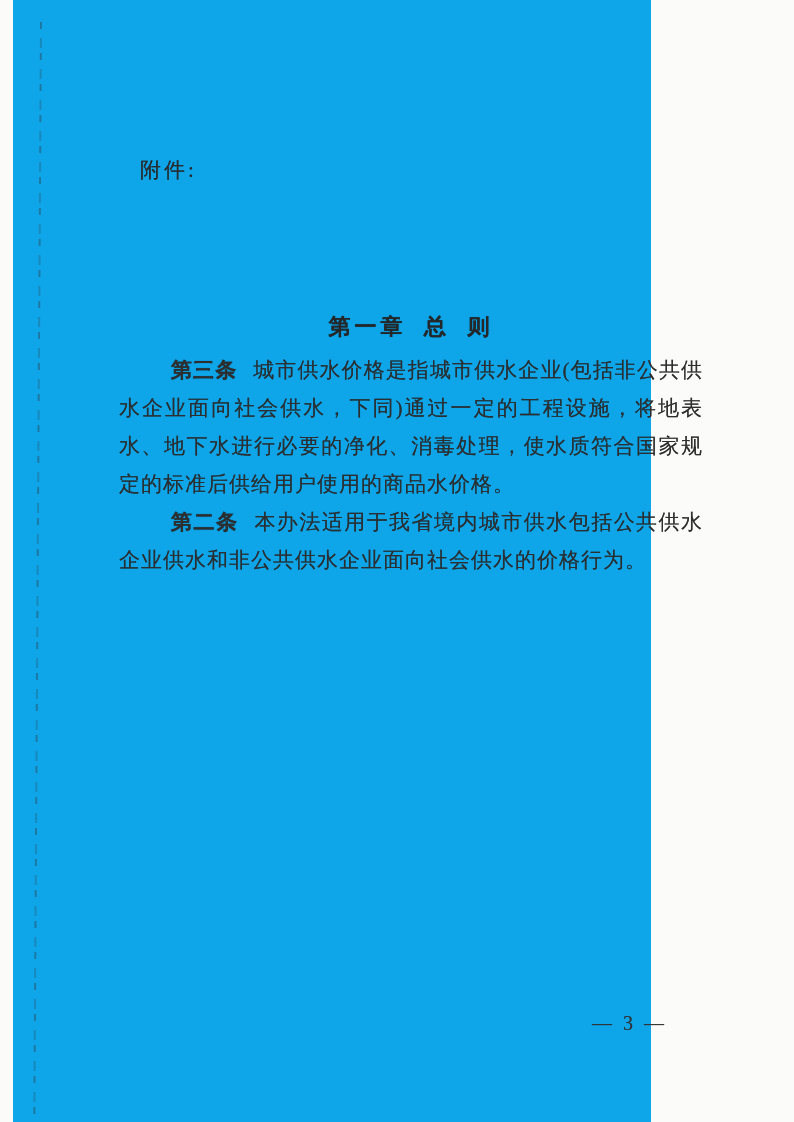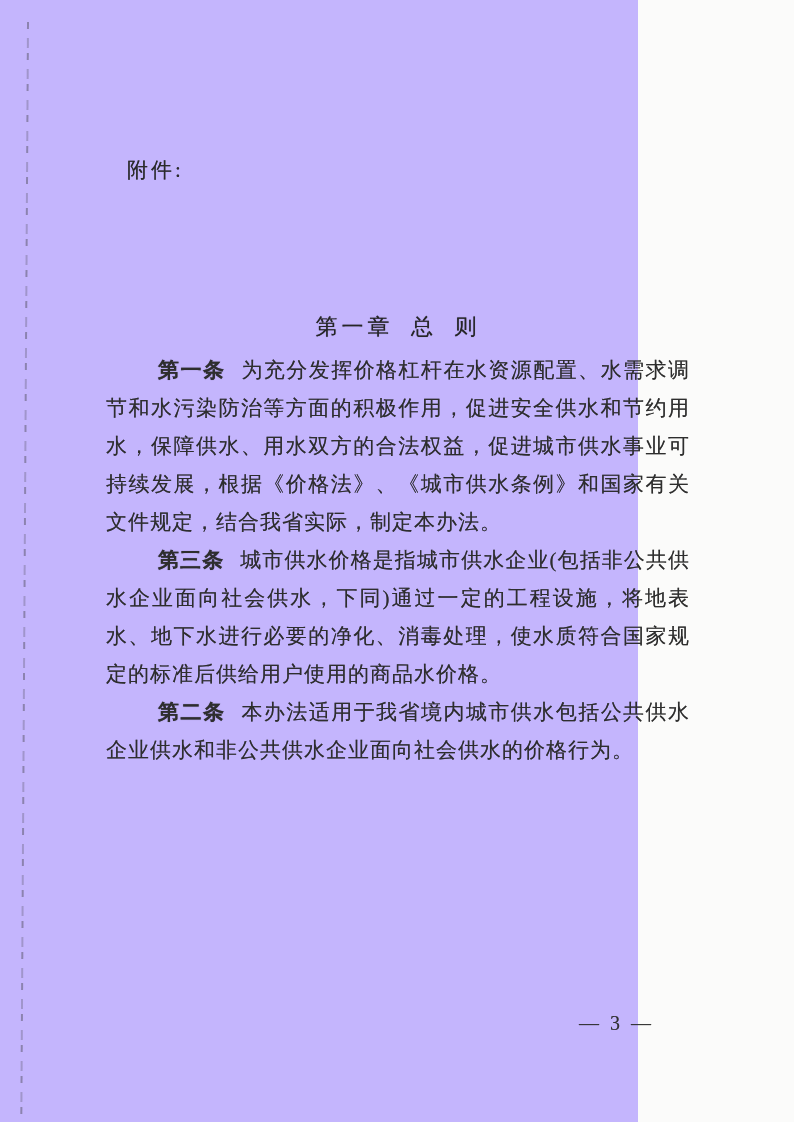--- a/index.html
+++ b/index.html
@@ -9,22 +9,23 @@
     height: 1122px;
     overflow: hidden;
     background: #fbfbfa;
     font-family: "Liberation Serif", "DejaVu Serif", serif;
   }
 
   .page {
     position: relative;
     width: 638px;
     height: 1122px;
-    background: #c4b5fd;
+    background: #0ea5e9;
     color: #2e2e2e;
+    margin-left: 13px;
   }
 
   
   .scan-edge-line {
     position: absolute;
     left: 27px;
     top: 22px;
     width: 1.5px;
     height: 1100px;
     background: repeating-linear-gradient(
@@ -62,21 +63,21 @@
     text-shadow: 0 0 1px rgba(0,0,0,0.75), 0.5px 0.5px 0 rgba(0,0,0,0.35);
   }
 
   .chapter-heading {
     position: absolute;
     left: 105px;
     top: 312px;
     width: 586px;
     text-align: center;
     font-size: 22px;
-    font-weight: normal;
+    font-weight: bold;
     letter-spacing: 4px;
     word-spacing: 8px;
     color: #262626;
     text-shadow: 0 0 0.7px rgba(0,0,0,0.6);
   }
 
   .body-text {
     position: absolute;
     left: 106px;
     top: 351px;
@@ -119,21 +120,20 @@
 <div class="page">
 
   <div class="scan-edge-line"></div>
 
   <div class="attachment-label">附件:</div>
 
 
   <div class="chapter-heading">第一章 总 则</div>
 
   <div class="body-text">
-    <p><span class="article-label">第一条</span><span>为充分发挥价格杠杆在水资源配置、水需求调节和水污染防治等方面的积极作用，促进安全供水和节约用水，保障供水、用水双方的合法权益，促进城市供水事业可持续发展，根据《价格法》、《城市供水条例》和国家有关文件规定，结合我省实际，制定本办法。</span></p>
 
     <p><span class="article-label">第三条</span><span>城市供水价格是指城市供水企业(包括非公共供水企业面向社会供水，下同)通过一定的工程设施，将地表水、地下水进行必要的净化、消毒处理，使水质符合国家规定的标准后供给用户使用的商品水价格。</span></p>
 
     <p><span class="article-label">第二条</span><span>本办法适用于我省境内城市供水包括公共供水企业供水和非公共供水企业面向社会供水的价格行为。</span></p>
 
 
   </div>
 
   <div class="page-number">— 3 —</div>
 

